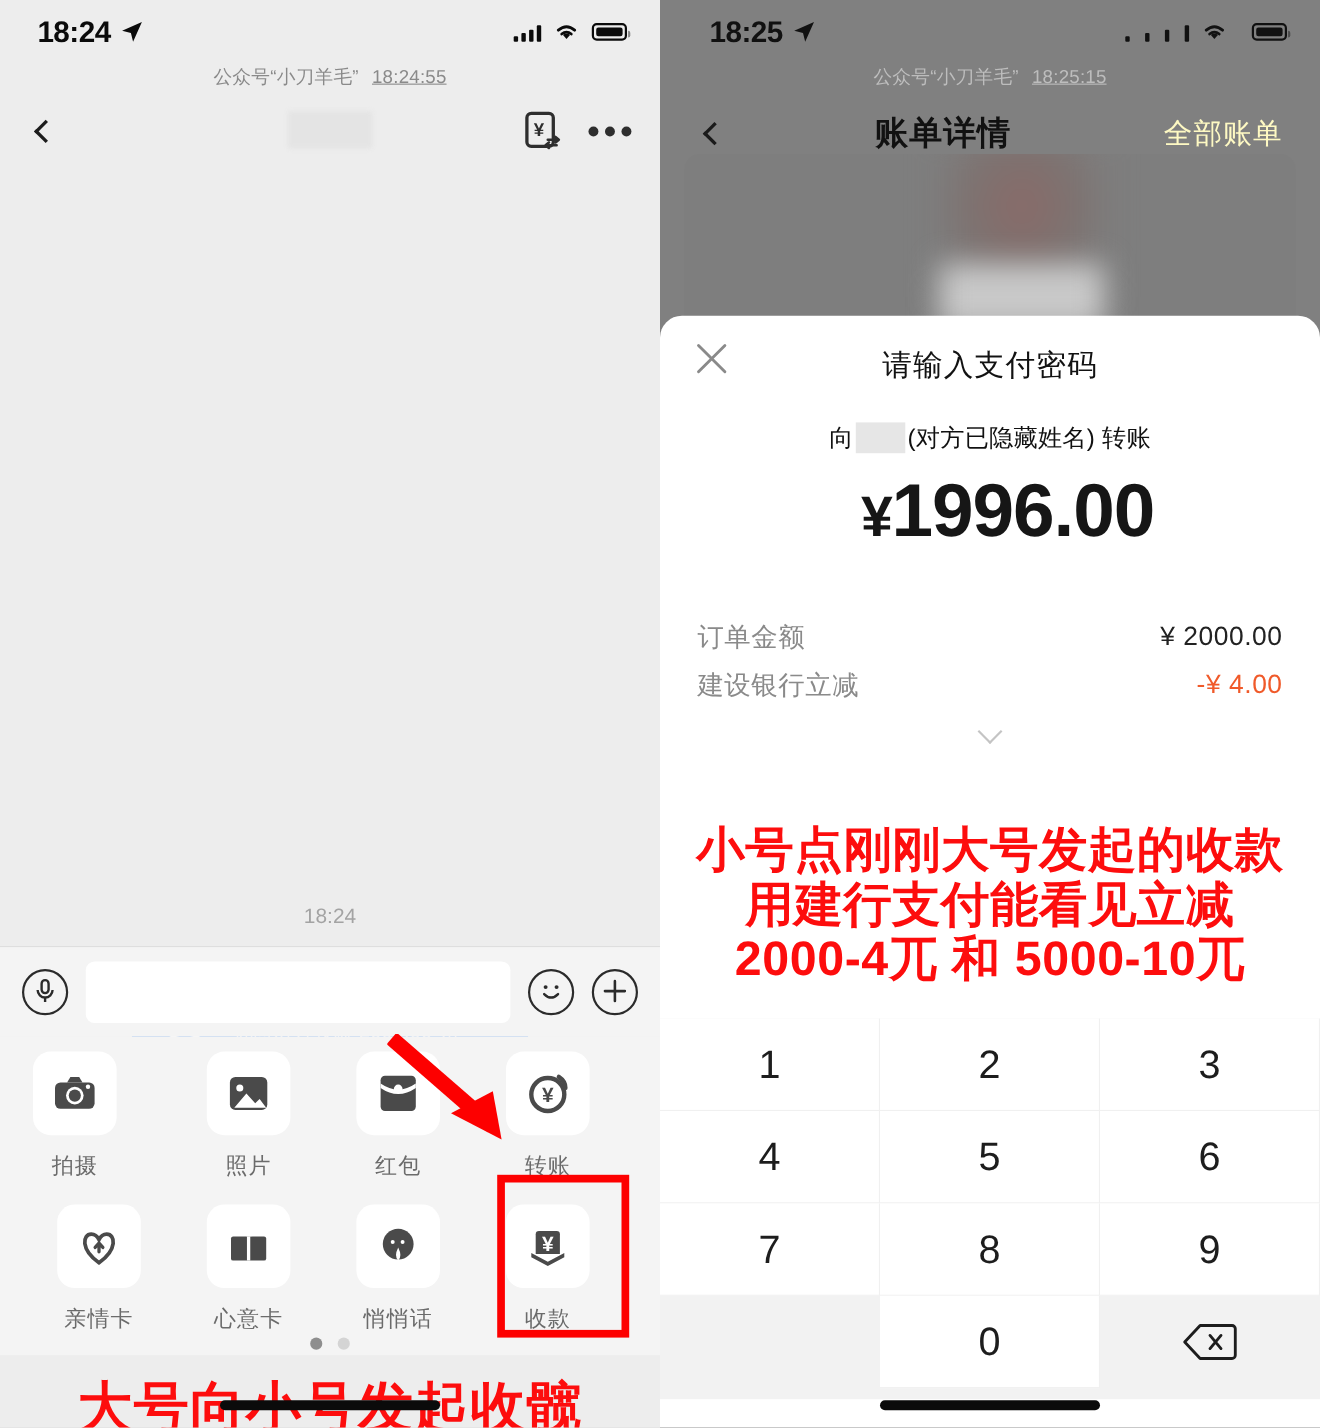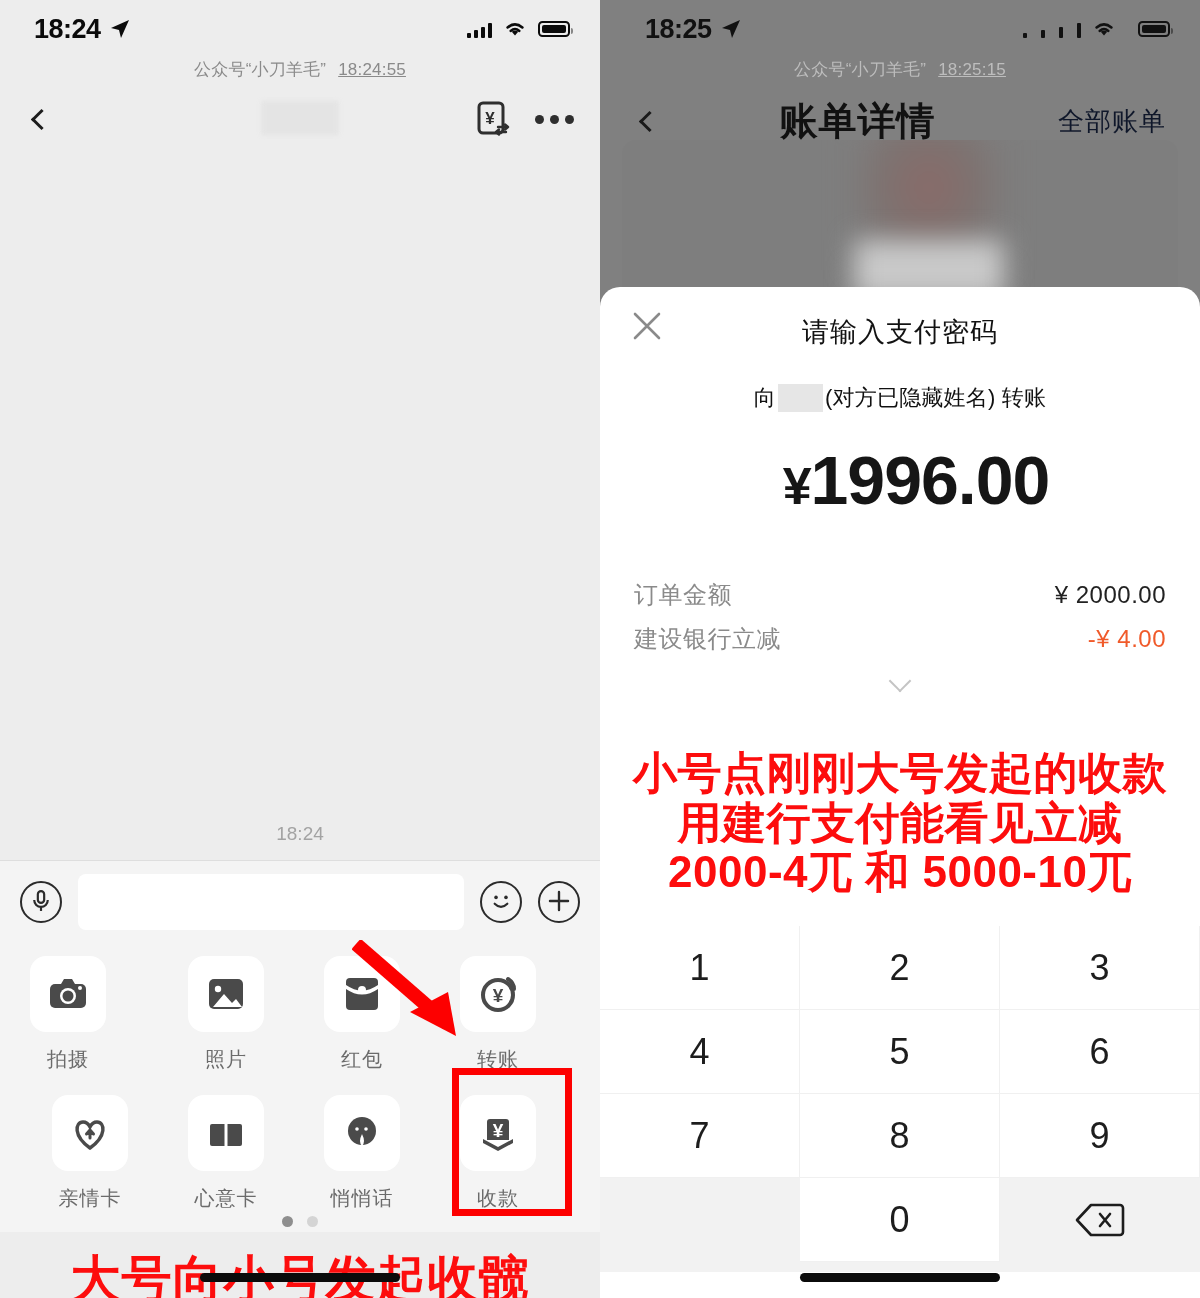--- a/index.html
+++ b/index.html
@@ -92,38 +92,38 @@
   
   .right { background:#808080; }
   .right .sb-time, .right .signal i, .right .batt { color:#111;margin-left:11px; }
   .right .sb-time { color:#111; }
   .right .signal i { background:#111; }
   .right .batt { border-color:#111; }
   .right .batt span { background:#111; }
   .right .pubbar { color:#bdbdbd; }
   .right .navbar { height:76px; justify-content:space-between; padding:0 34px; }
   .right .chev-back { border-color:#1a1a1a; }
-  .rnav-title { font-size:38px; font-weight:700; color:#111; letter-spacing:1px; }
-  .rnav-right { font-size:26px; color:#0f172a; letter-spacing:1px; }
+  .rnav-title { font-size:30px; font-weight:700; color:#111; letter-spacing:1px; }
+  .rnav-right { font-size:26px; color:#fef9c3; letter-spacing:1px; }
 
   .blur-card { position:absolute; top:140px; left:22px; width:556px; height:178px; background:#7e7e7e; border-radius:14px; overflow:hidden; }
   .blur-blob { position:absolute; left:232px; top:-20px; width:150px; height:150px; background:radial-gradient(ellipse at 50% 45%, #8a6a68 0%, #7d7270 45%, #7e7e7e 80%); filter:blur(14px); }
   .blur-blob2 { position:absolute; left:232px; top:100px; width:150px; height:60px; background:#c9c9c9; filter:blur(13px); }
 
   .sheet {
     position:absolute; top:287px; left:0; width:600px; height:1011px;
     background:#fff; border-radius:20px 20px 0 0;
   }
   .sheet-head { height:90px; position:relative; display:flex; align-items:center; }
   .close-x { position:absolute; left:30px; top:22px; width:34px; height:34px; }
   .sheet-title { width:100%; text-align:center; font-size:27px; font-weight:400; color:#121212; letter-spacing:1px; }
 
   .payto { text-align:center; font-size:22px; color:#111; margin-top:6px; letter-spacing:.2px; display:flex; justify-content:center; align-items:center; }
   .payto .mask { display:inline-block; width:45px; height:28px; background:#e6e6e6; vertical-align:middle; margin:0 2px; }
-  .amount { text-align:center; font-size:68px; font-weight:700; color:#161616; letter-spacing:-1px; margin-top:28px;padding-left:32px; }
+  .amount { text-align:center; font-size:68px; font-weight:700; color:#161616; letter-spacing:-1px; margin-top:12px;padding-left:32px; }
   .amount .y { font-size:52px; font-weight:600; }
 
   .rows { margin-top:54px; padding:0 34px; }
   .drow { display:flex; justify-content:space-between; align-items:center; height:44px; font-size:24px; }
   .drow .k { color:#8a8a8a; letter-spacing:.5px; }
   .drow .v { color:#222; letter-spacing:.5px; }
   .drow .v.neg { color:#f05a2a; }
 
   .cardrow {
     margin:18px 24px 0; background:#f6f7f8; border-radius:10px;

